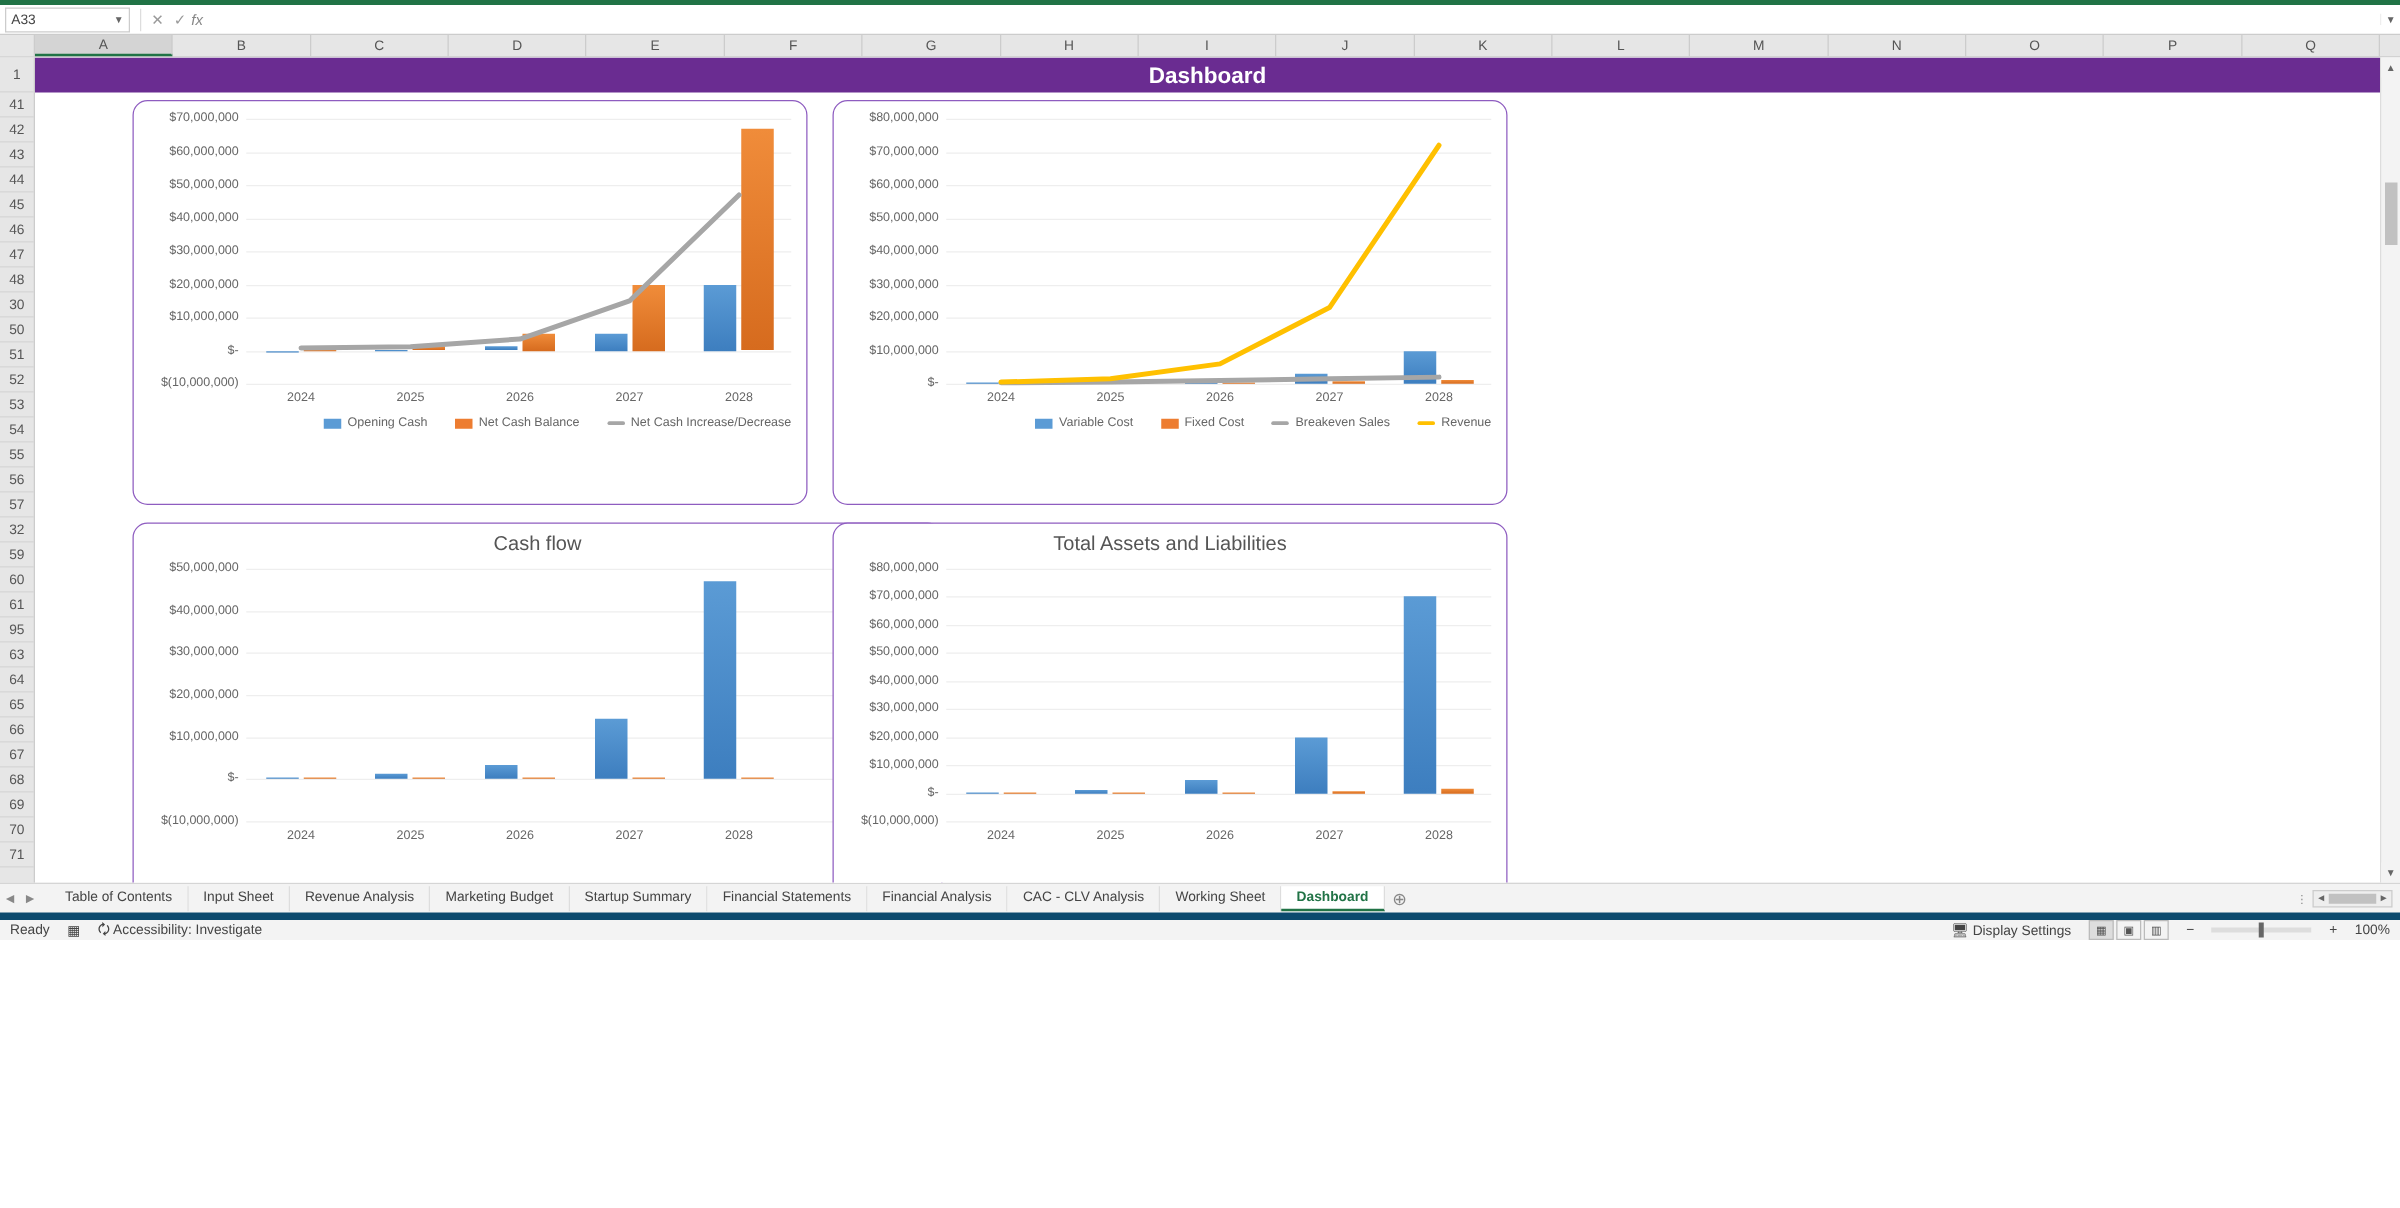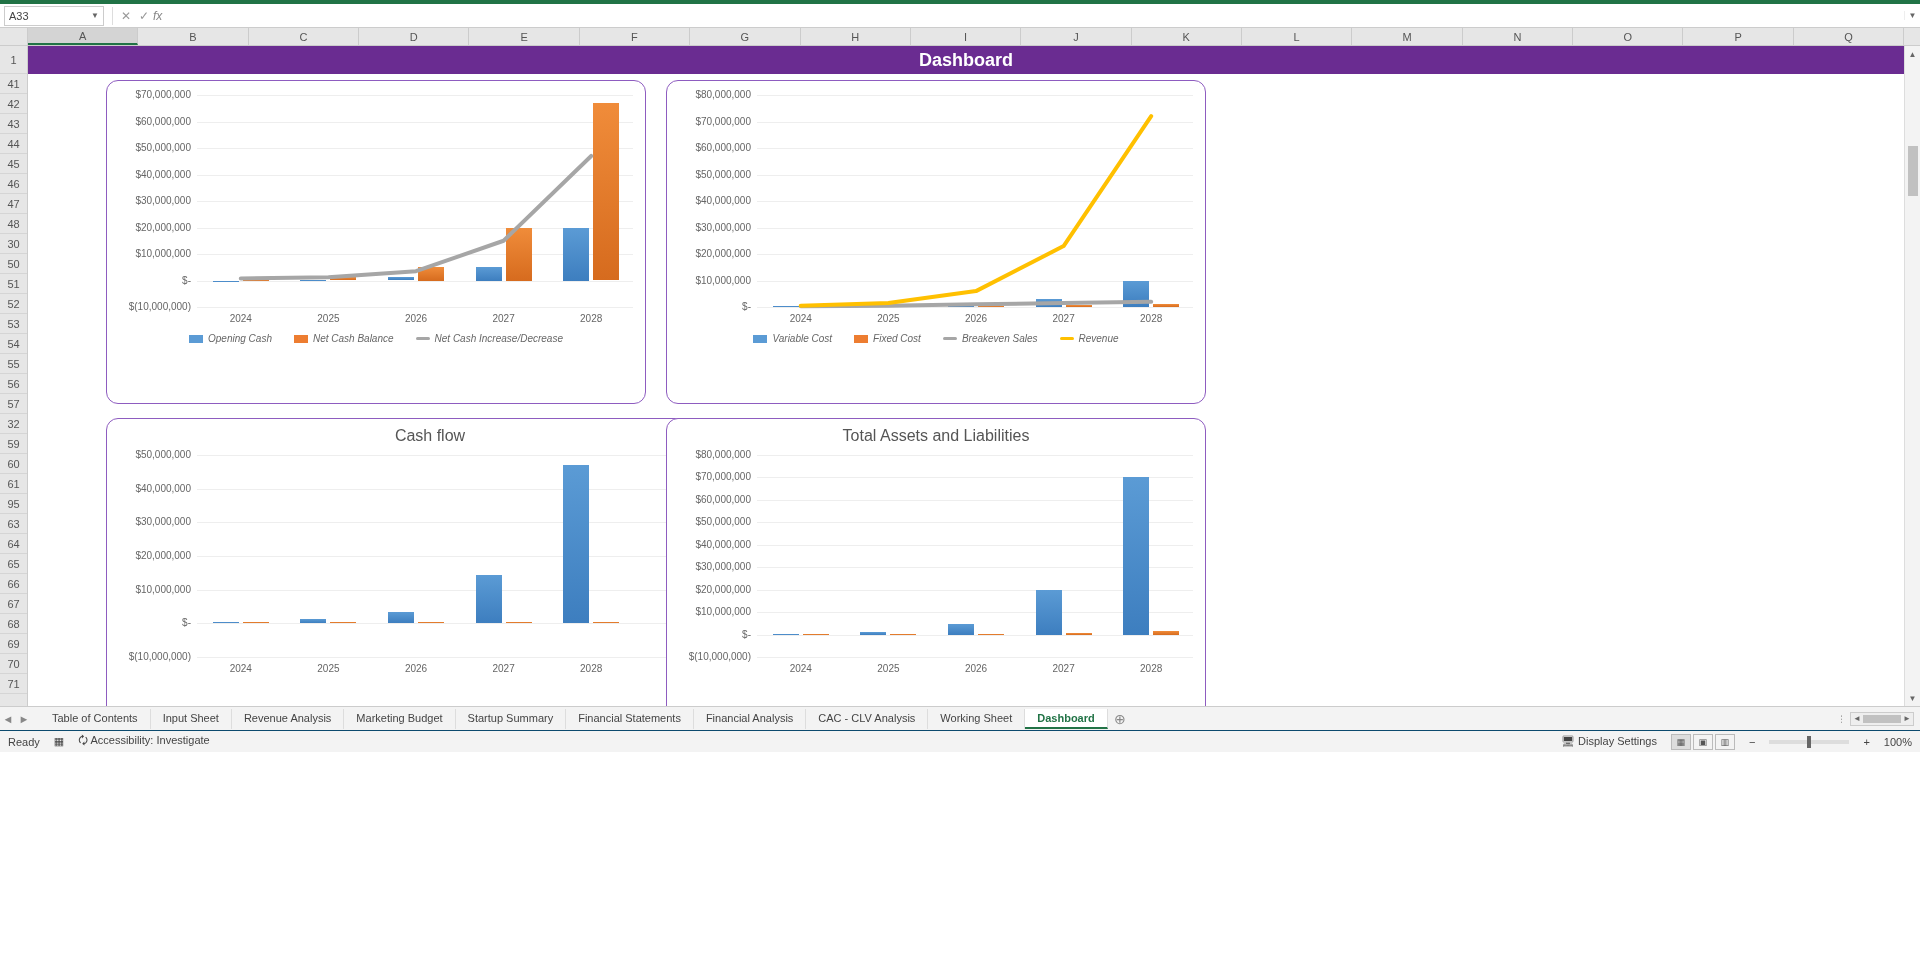--- a/index.html
+++ b/index.html
@@ -30,37 +30,37 @@
 .scroll-v .thumb{position:absolute;top:100px;left:3px;width:10px;height:50px;background:#c1c1c1;}
 
 .dash-title{position:absolute;top:0;left:0;right:0;height:28px;background:#6a2c91;color:#fff;font-size:18px;font-weight:600;display:flex;align-items:center;justify-content:center;}
 
 .card{position:absolute;border:1.5px solid #8e5cc0;border-radius:12px;background:#fff;padding:8px 12px;}
 .card .title{text-align:center;font-size:16px;color:#555;margin-bottom:4px;}
 .plot{position:relative;}
 .ylabel{position:absolute;left:0;font-size:10px;color:#666;}
 .xcat{position:absolute;font-size:10px;color:#666;transform:translateX(-50%);}
 .gridline{position:absolute;left:0;right:0;height:1px;background:#eee;}
-.legend{display:flex;justify-content:center;gap:22px;margin-top:4px;font-size:10px;color:#666;flex-wrap:wrap;font-style:italic;}
+.legend{display:flex;justify-content:flex-end;gap:22px;margin-top:4px;font-size:10px;color:#666;flex-wrap:wrap;}
 .legend .item{display:flex;align-items:center;gap:5px;}
 .sw{width:14px;height:8px;}
 .sw.line{height:3px;border-radius:2px;}
 .bar{position:absolute;bottom:0;}
 .blue{background:linear-gradient(180deg,#5b9bd5,#3d7ebf);}
 .orange{background:linear-gradient(180deg,#f08c3a,#d66b1e);}
 
 .tabs-row{display:flex;align-items:center;height:24px;border-top:1px solid #ccc;background:#f3f3f3;font-size:11px;}
 .tabs-row .nav{width:16px;text-align:center;color:#888;}
 .tab{padding:3px 12px;border-right:1px solid #ddd;background:#f3f3f3;color:#444;cursor:pointer;white-space:nowrap;}
 .tab.active{background:#fff;color:#217346;font-weight:600;border-bottom:2px solid #217346;}
 .tab-add{width:24px;text-align:center;color:#888;font-size:14px;}
 .tabs-row .spacer{flex:1}
 .hscroll{width:64px;height:14px;background:#eee;border:1px solid #ccc;display:flex;align-items:center;justify-content:space-between;padding:0 2px;font-size:8px;color:#666;margin-right:6px;}
 
-.status{display:flex;align-items:center;height:22px;background:#f3f3f3;border-top:1px solid #0c4a6e;font-size:11px;padding:0 8px;gap:14px;}
+.status{display:flex;align-items:center;height:22px;background:#f3f3f3;border-top:6px solid #0c4a6e;font-size:11px;padding:0 8px;gap:14px;}
 .status .spacer{flex:1}
 .viewbtn{width:20px;height:16px;border:1px solid #bbb;display:flex;align-items:center;justify-content:center;font-size:9px;color:#555;}
 .viewset{display:flex;gap:2px;}
 .zoom-slider{width:80px;height:4px;background:#ddd;position:relative;}
 .zoom-slider .knob{position:absolute;top:-4px;left:38px;width:4px;height:12px;background:#666;}
 svg.overlay{position:absolute;top:0;left:0;pointer-events:none;}
 </style>
 </head>
 <body>
 

